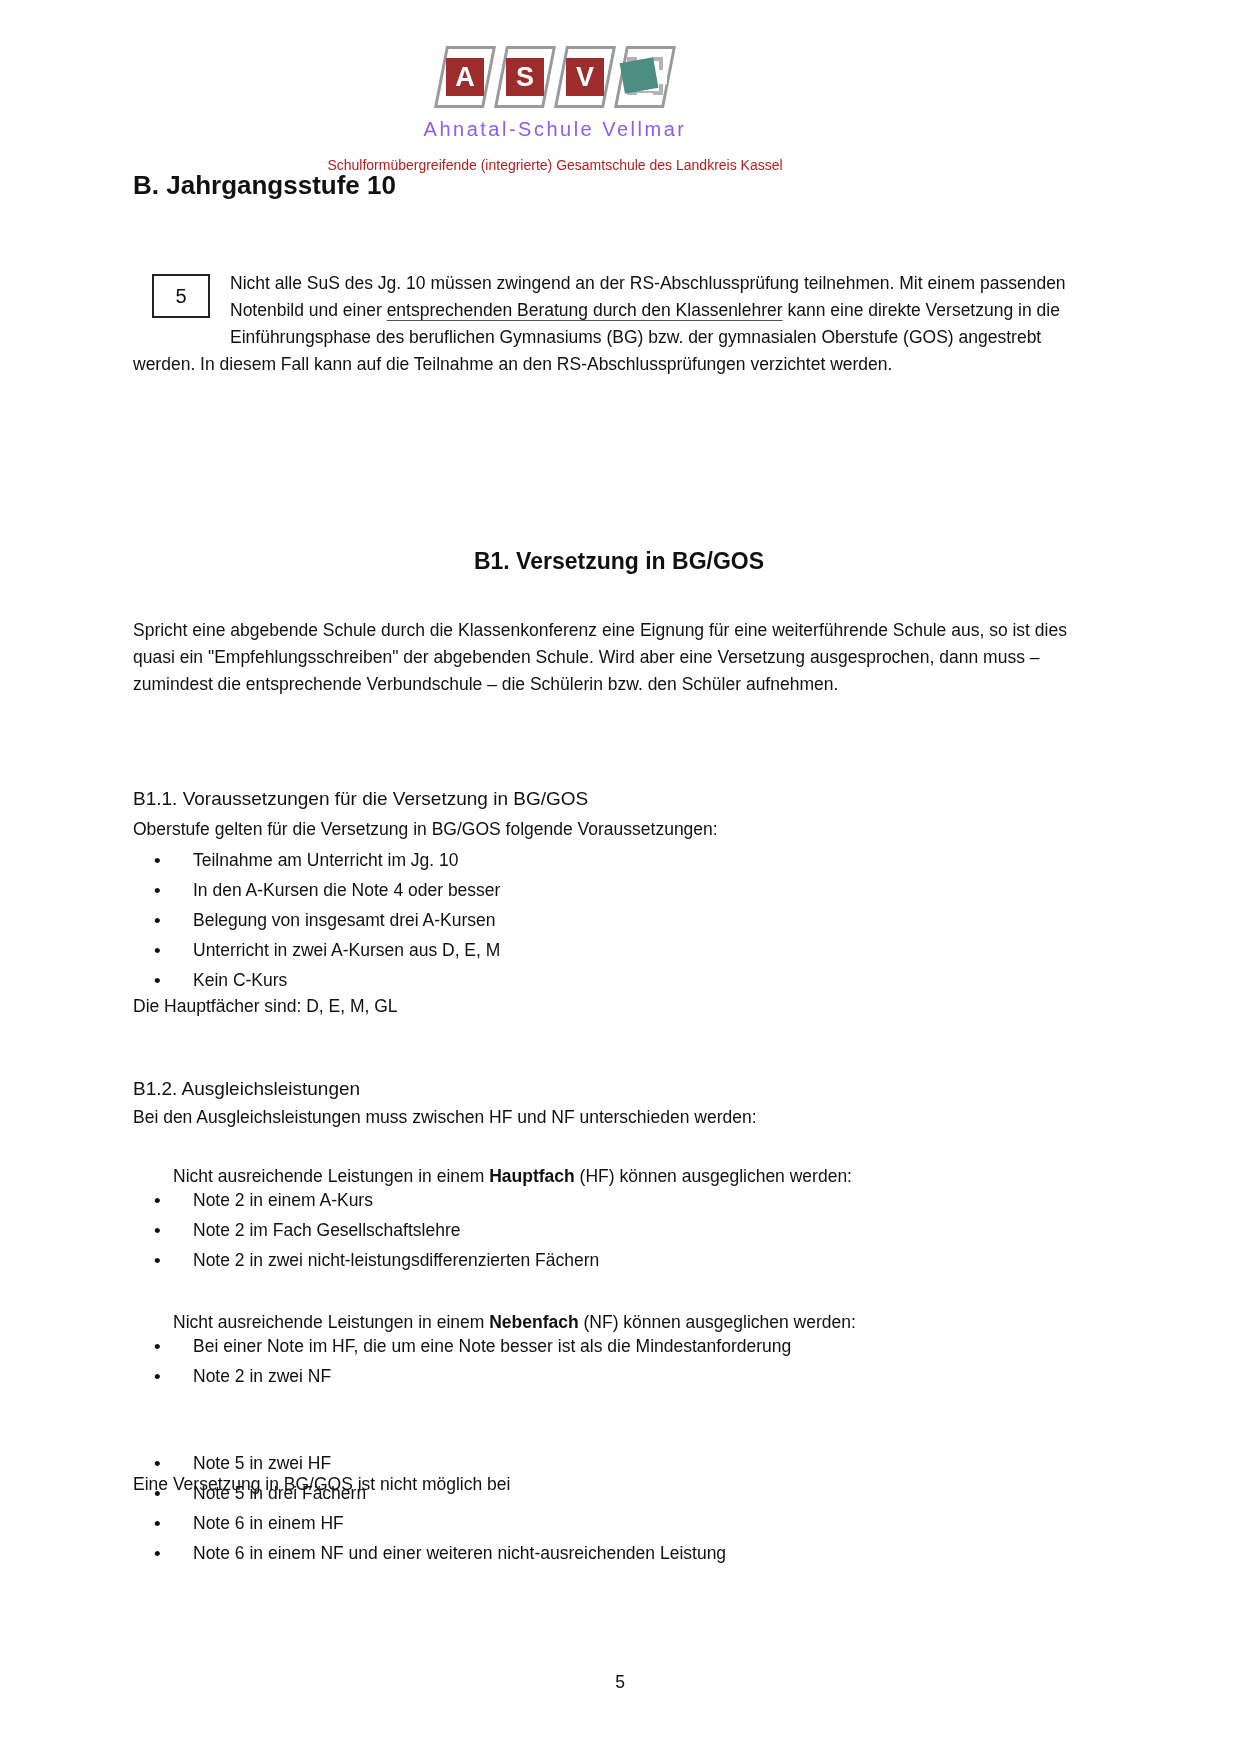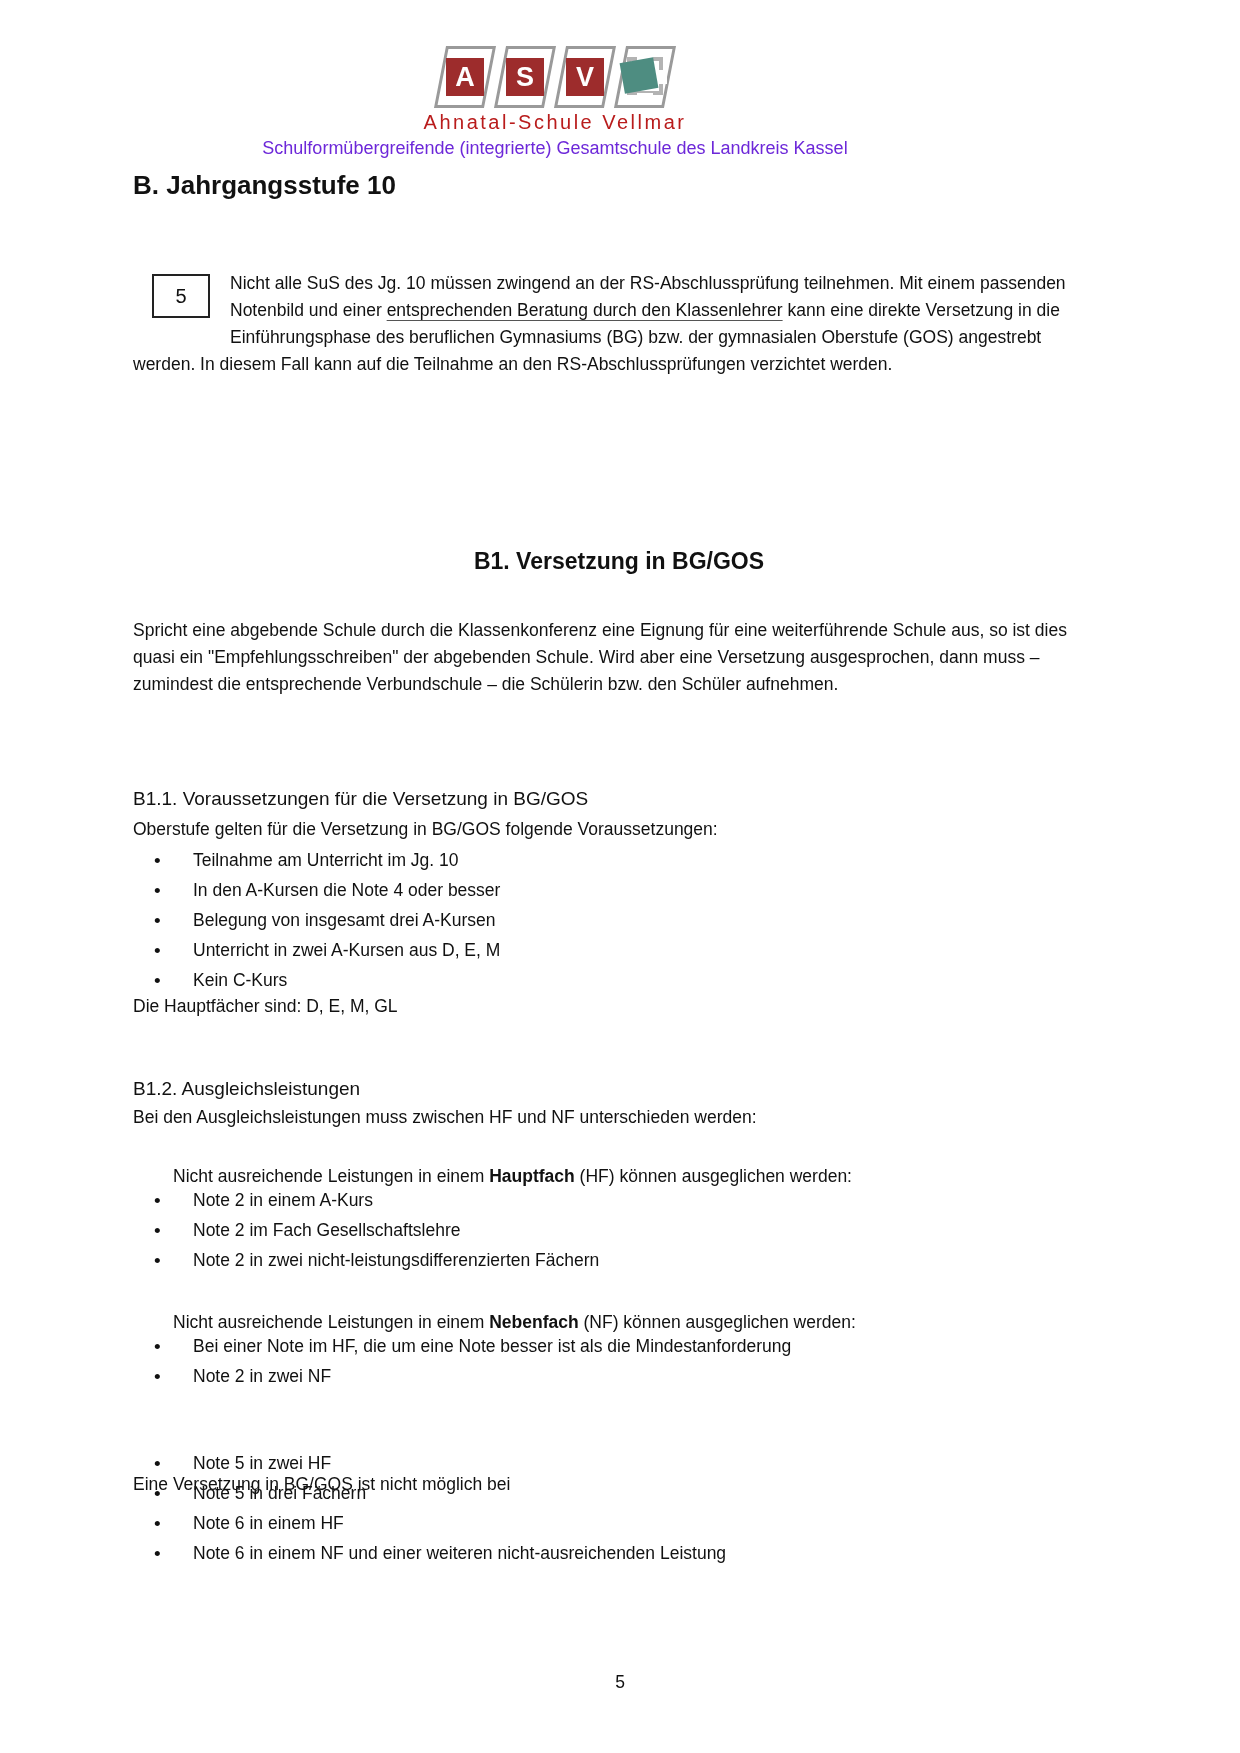--- a/index.html
+++ b/index.html
@@ -62,29 +62,29 @@
   .gap-bottom { position: absolute; bottom: -4px; left: 12px; width: 16px; height: 8px; background: #ffffff; }
   .gap-left   { position: absolute; left: 0px; top: 13px; width: 8px; height: 14px; background: #ffffff; }
   .gap-right  { position: absolute; right: -2px; top: 13px; width: 8px; height: 14px; background: #ffffff; }
   .teal-square {
     position: absolute; left: -3px; top: 3px;
     width: 34px; height: 31px;
     background: #4e8d81;
     transform: rotate(-10deg);
   }
   .school-name {
-    margin-top: 3px;
-    color: #b91c1c;
+    margin-top: 10px;
+    color: #8b5cf6;
     font-size: 20px;
     letter-spacing: 2.5px;
   }
   .school-subtitle {
-    margin-top: 4px;
-    color: #6d28d9;
-    font-size: 18px;
+    margin-top: 16px;
+    color: #b91c1c;
+    font-size: 14px;
   }
   
   .abs { position: absolute; left: 133px; width: 972px; }
   .body-text { font-size: 17.5px; line-height: 27px; }
   .h1 { top: 170px; font-size: 26px; font-weight: bold; }
   .h2 { top: 548px; font-size: 23px; font-weight: bold; text-align: center; }
   .h3 {
     font-size: 19px;
     text-decoration-thickness: 1px;
     text-underline-offset: 4px;

